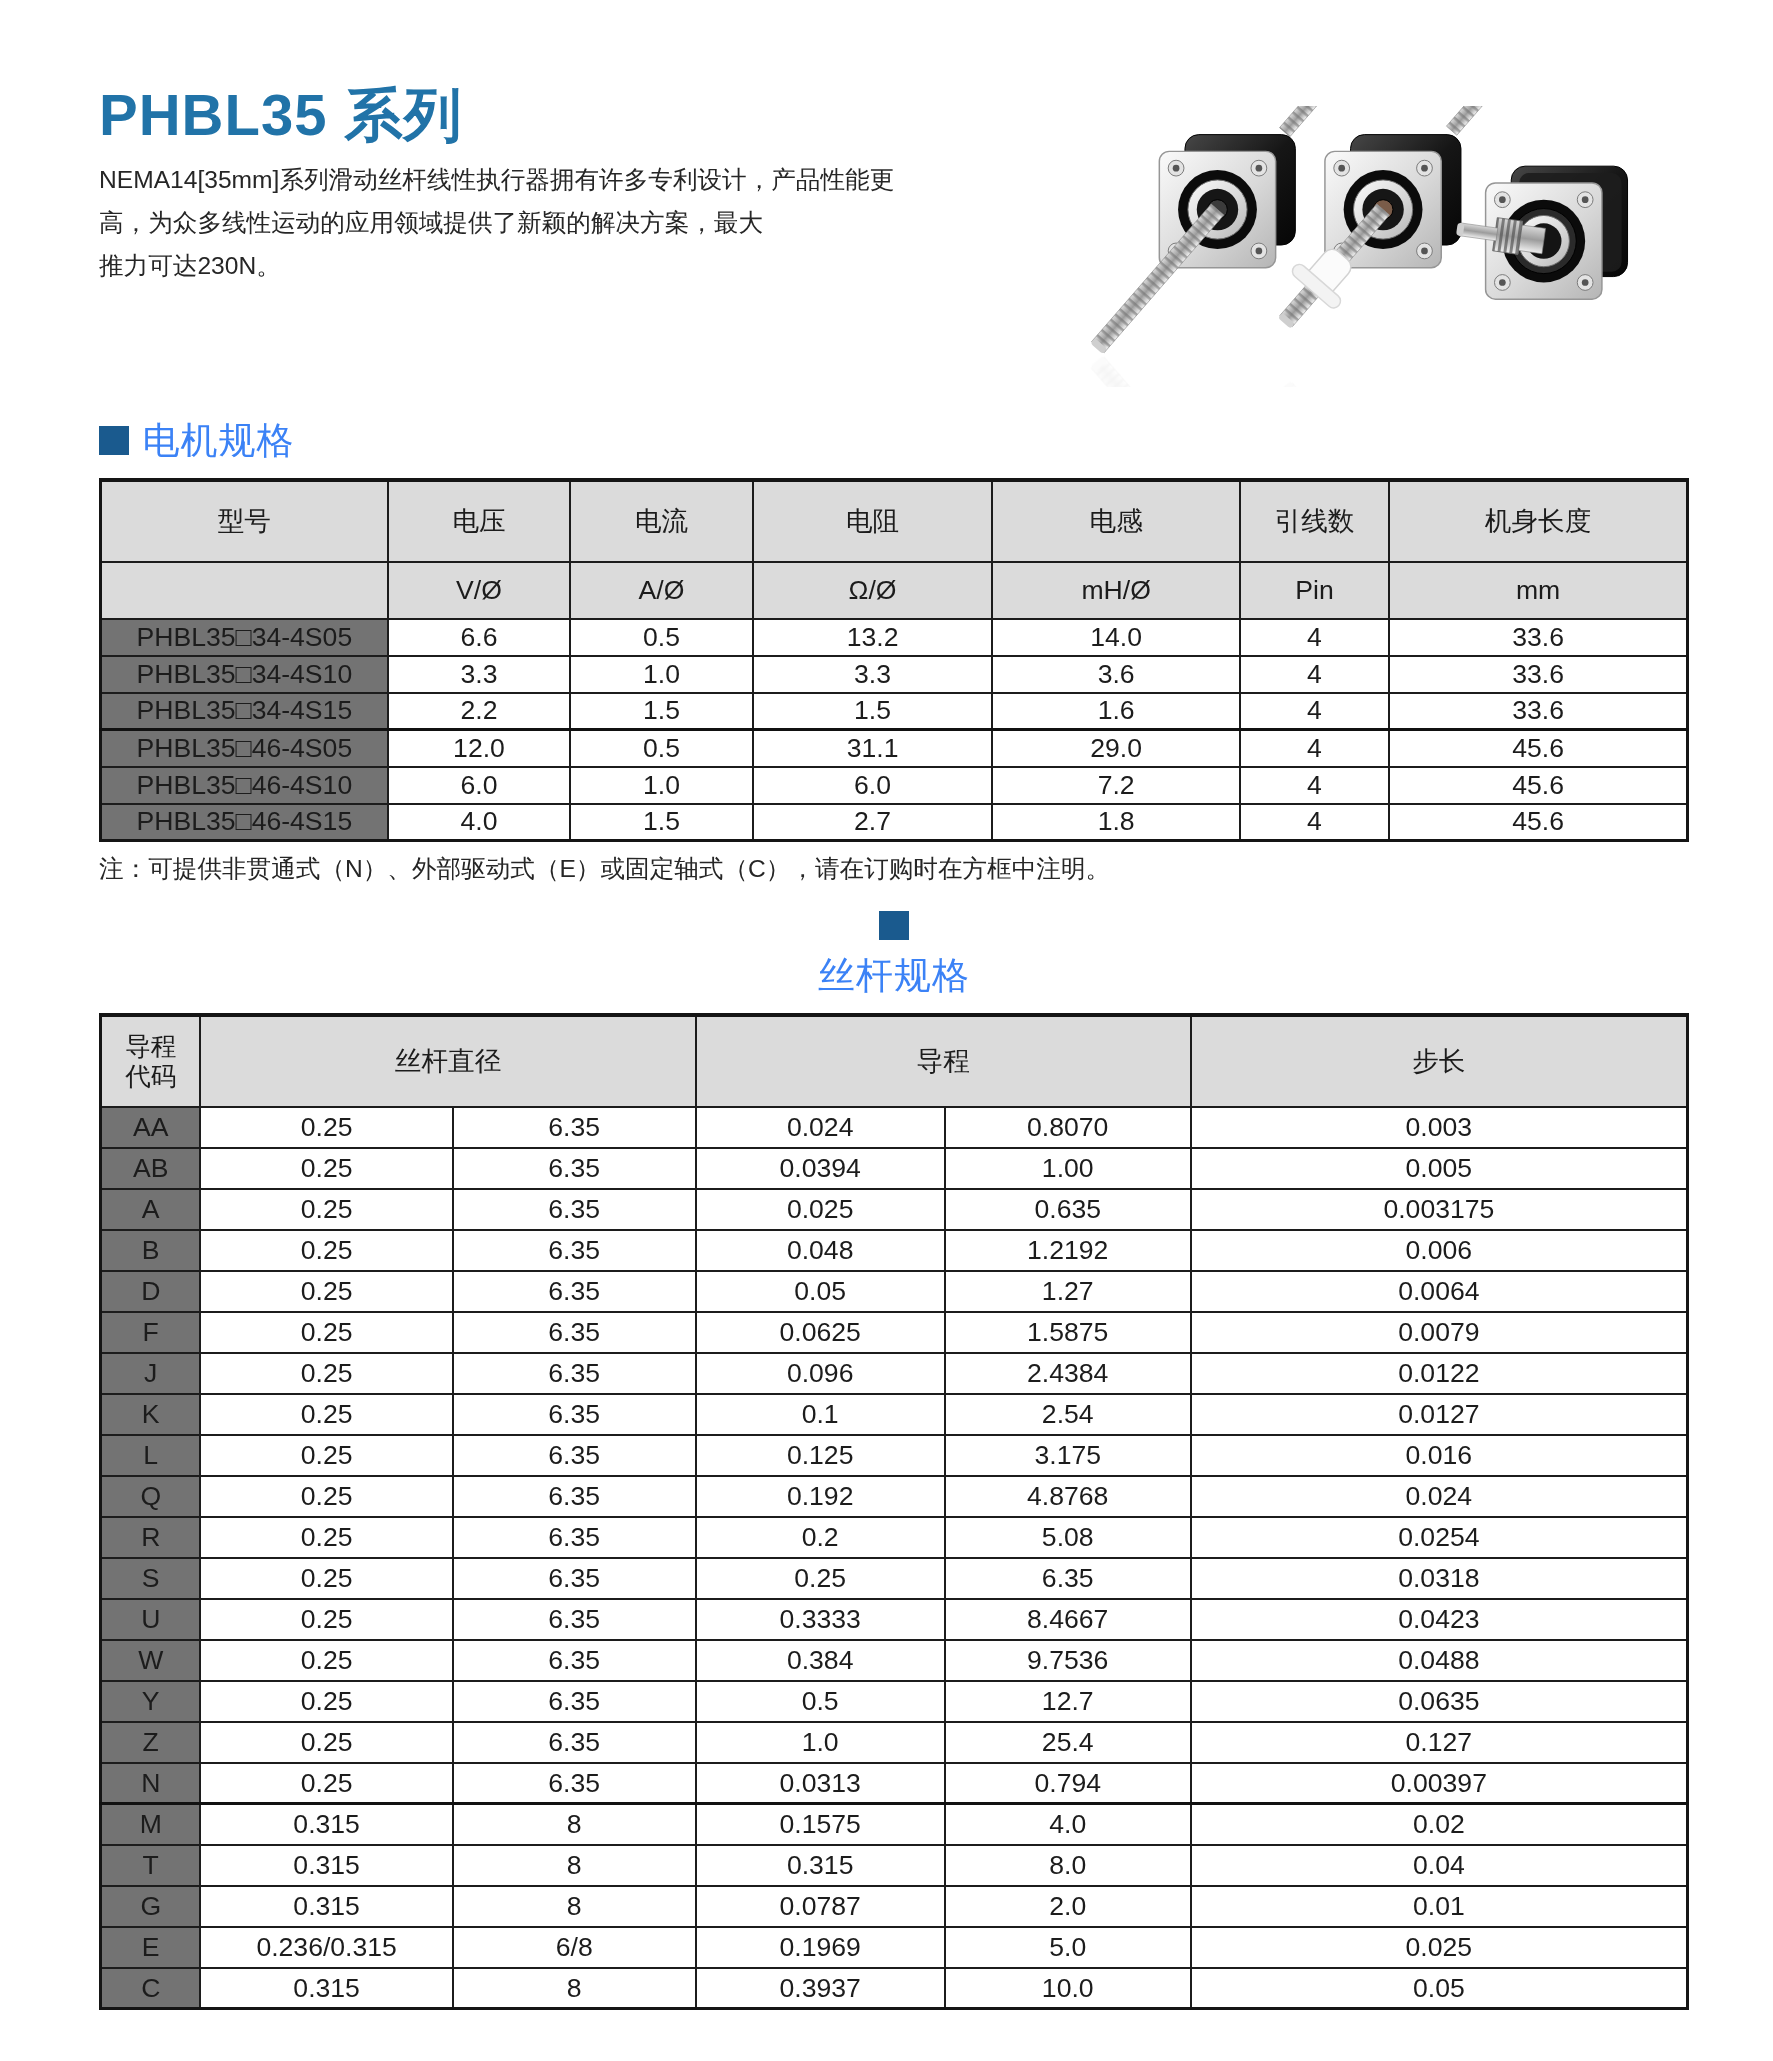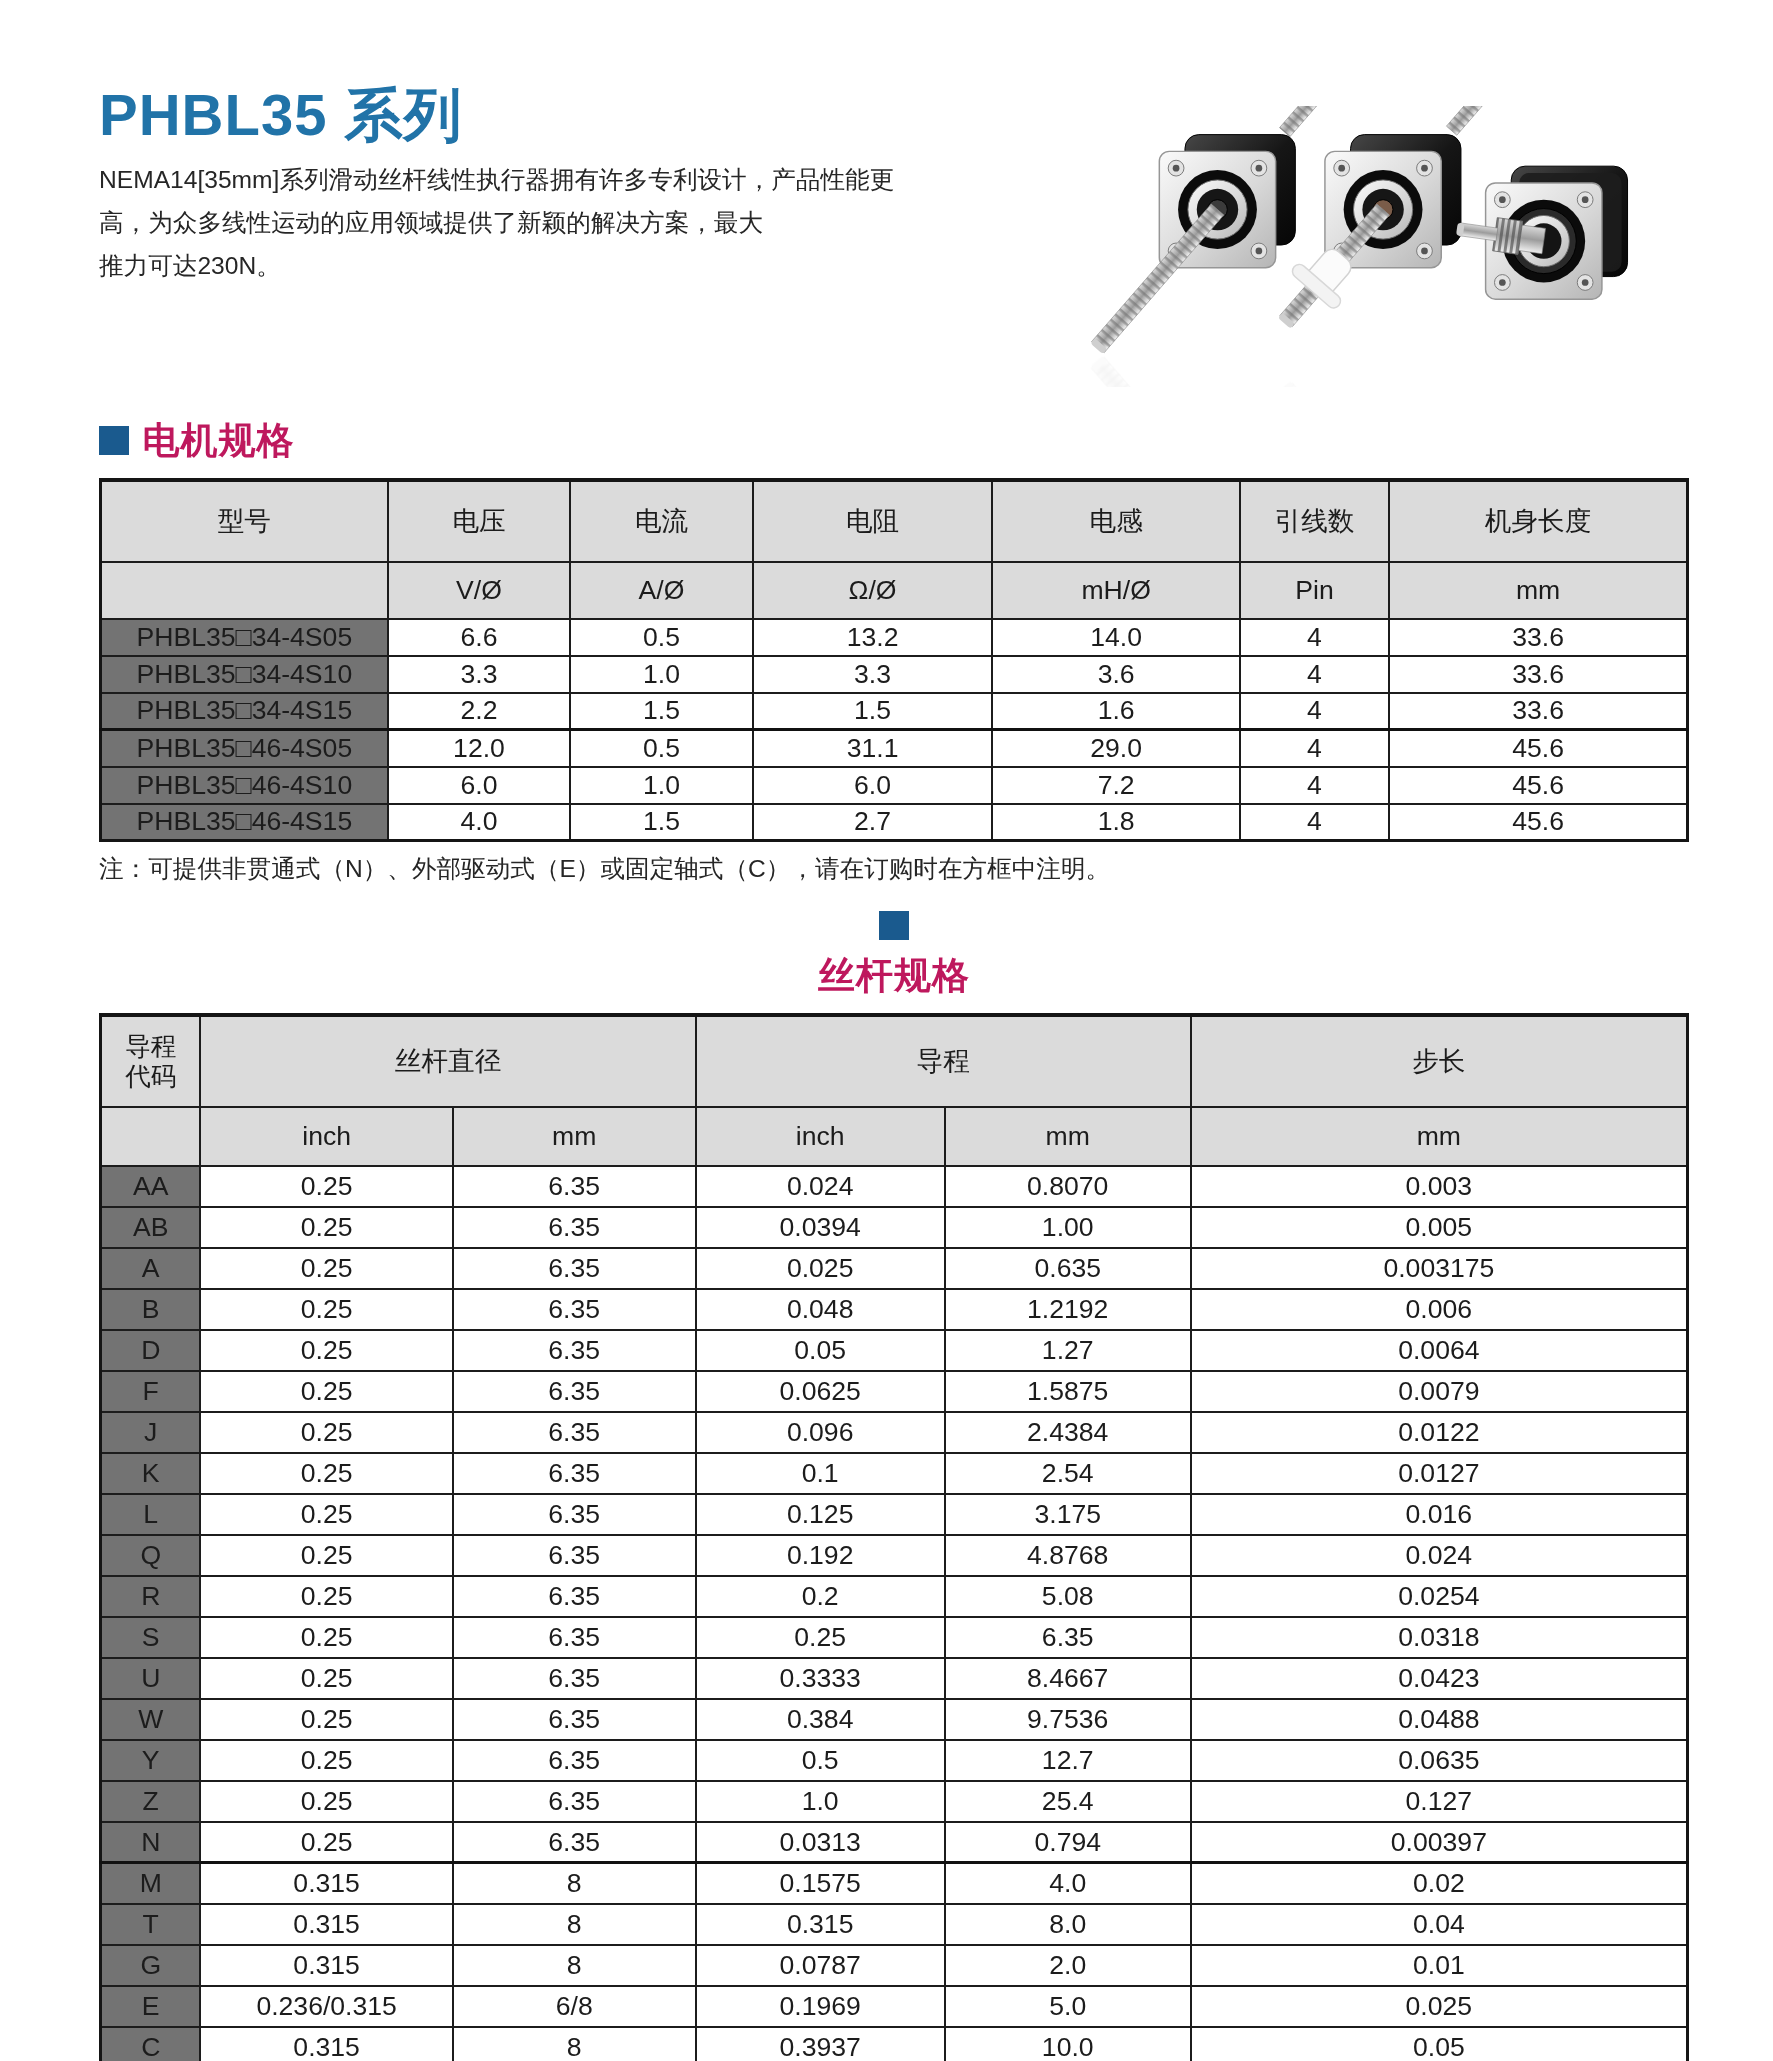--- a/index.html
+++ b/index.html
@@ -5,21 +5,21 @@
   html,body{margin:0;padding:0;background:#ffffff;}
   .page{position:relative;width:1773px;height:2062px;background:#fff;overflow:hidden;
         font-family:"Liberation Sans","DejaVu Sans",sans-serif;color:#1c1c1c;}
   .content{position:absolute;left:99px;top:0;width:1590px;}
   .title{margin:87px 0 0 0;font-size:58px;line-height:55px;font-weight:bold;color:#2173a8;letter-spacing:1px;}
   .desc{margin-top:15.8px;width:936px;font-size:24.6px;line-height:43px;color:#262626;}
   .hero{position:absolute;right:39px;top:106px;width:690px;height:281px;}
   .section-head{display:flex;align-items:center;gap:13.8px;margin-top:132px;}
   .section-head.second{margin-top:25.6px;flex-direction:column;}
   .sq{width:29.6px;height:29.6px;background:#1a5a8e;flex:0 0 auto;}
-  .section-title{font-size:37px;line-height:43px;font-weight:bold;color:#be185d;letter-spacing:1px;text-align:right;}
+  .section-title{font-size:37px;line-height:43px;font-weight:normal;color:#3b82f6;letter-spacing:1px;text-align:right;}
   table{border-collapse:collapse;width:100%;table-layout:fixed;margin-top:15.8px;}
   th,td{border:2px solid #1c1c1c;text-align:center;vertical-align:middle;
         font-size:26.6px;color:#1c1c1c;padding:0 3.9px;overflow:hidden;white-space:nowrap;}
   table{border:3px solid #151515;border-top-width:4.9px;}
   thead th{background:#dbdbdb;font-weight:normal;}
   td.rowhead{background:#737373;}
   .motor-table thead tr.hrow th{height:79px;}
   .motor-table thead tr.urow th{height:55px;text-align:center;}
   .motor-table tbody tr{height:37px;}
   .motor-table tbody td{border-top-width:2px;border-bottom-width:2px;}
@@ -156,28 +156,20 @@
       <thead>
         <tr class="hrow">
           <th class="code-head">
             <span>导程</span><br>
             <span>代码</span>
           </th>
           <th colspan="2">丝杆直径</th>
           <th colspan="2">导程</th>
           <th>步长</th>
         </tr>
-        <tr class="urow">
-          <th></th>
-          <th>inch</th>
-          <th>mm</th>
-          <th>inch</th>
-          <th>mm</th>
-          <th>mm</th>
-        </tr>
       </thead>
       <tbody>
           <tr>
             <td class="rowhead">AA</td>
             <td>0.25</td>
             <td>6.35</td>
             <td>0.024</td>
             <td>0.8070</td>
             <td>0.003</td>
           </tr>

